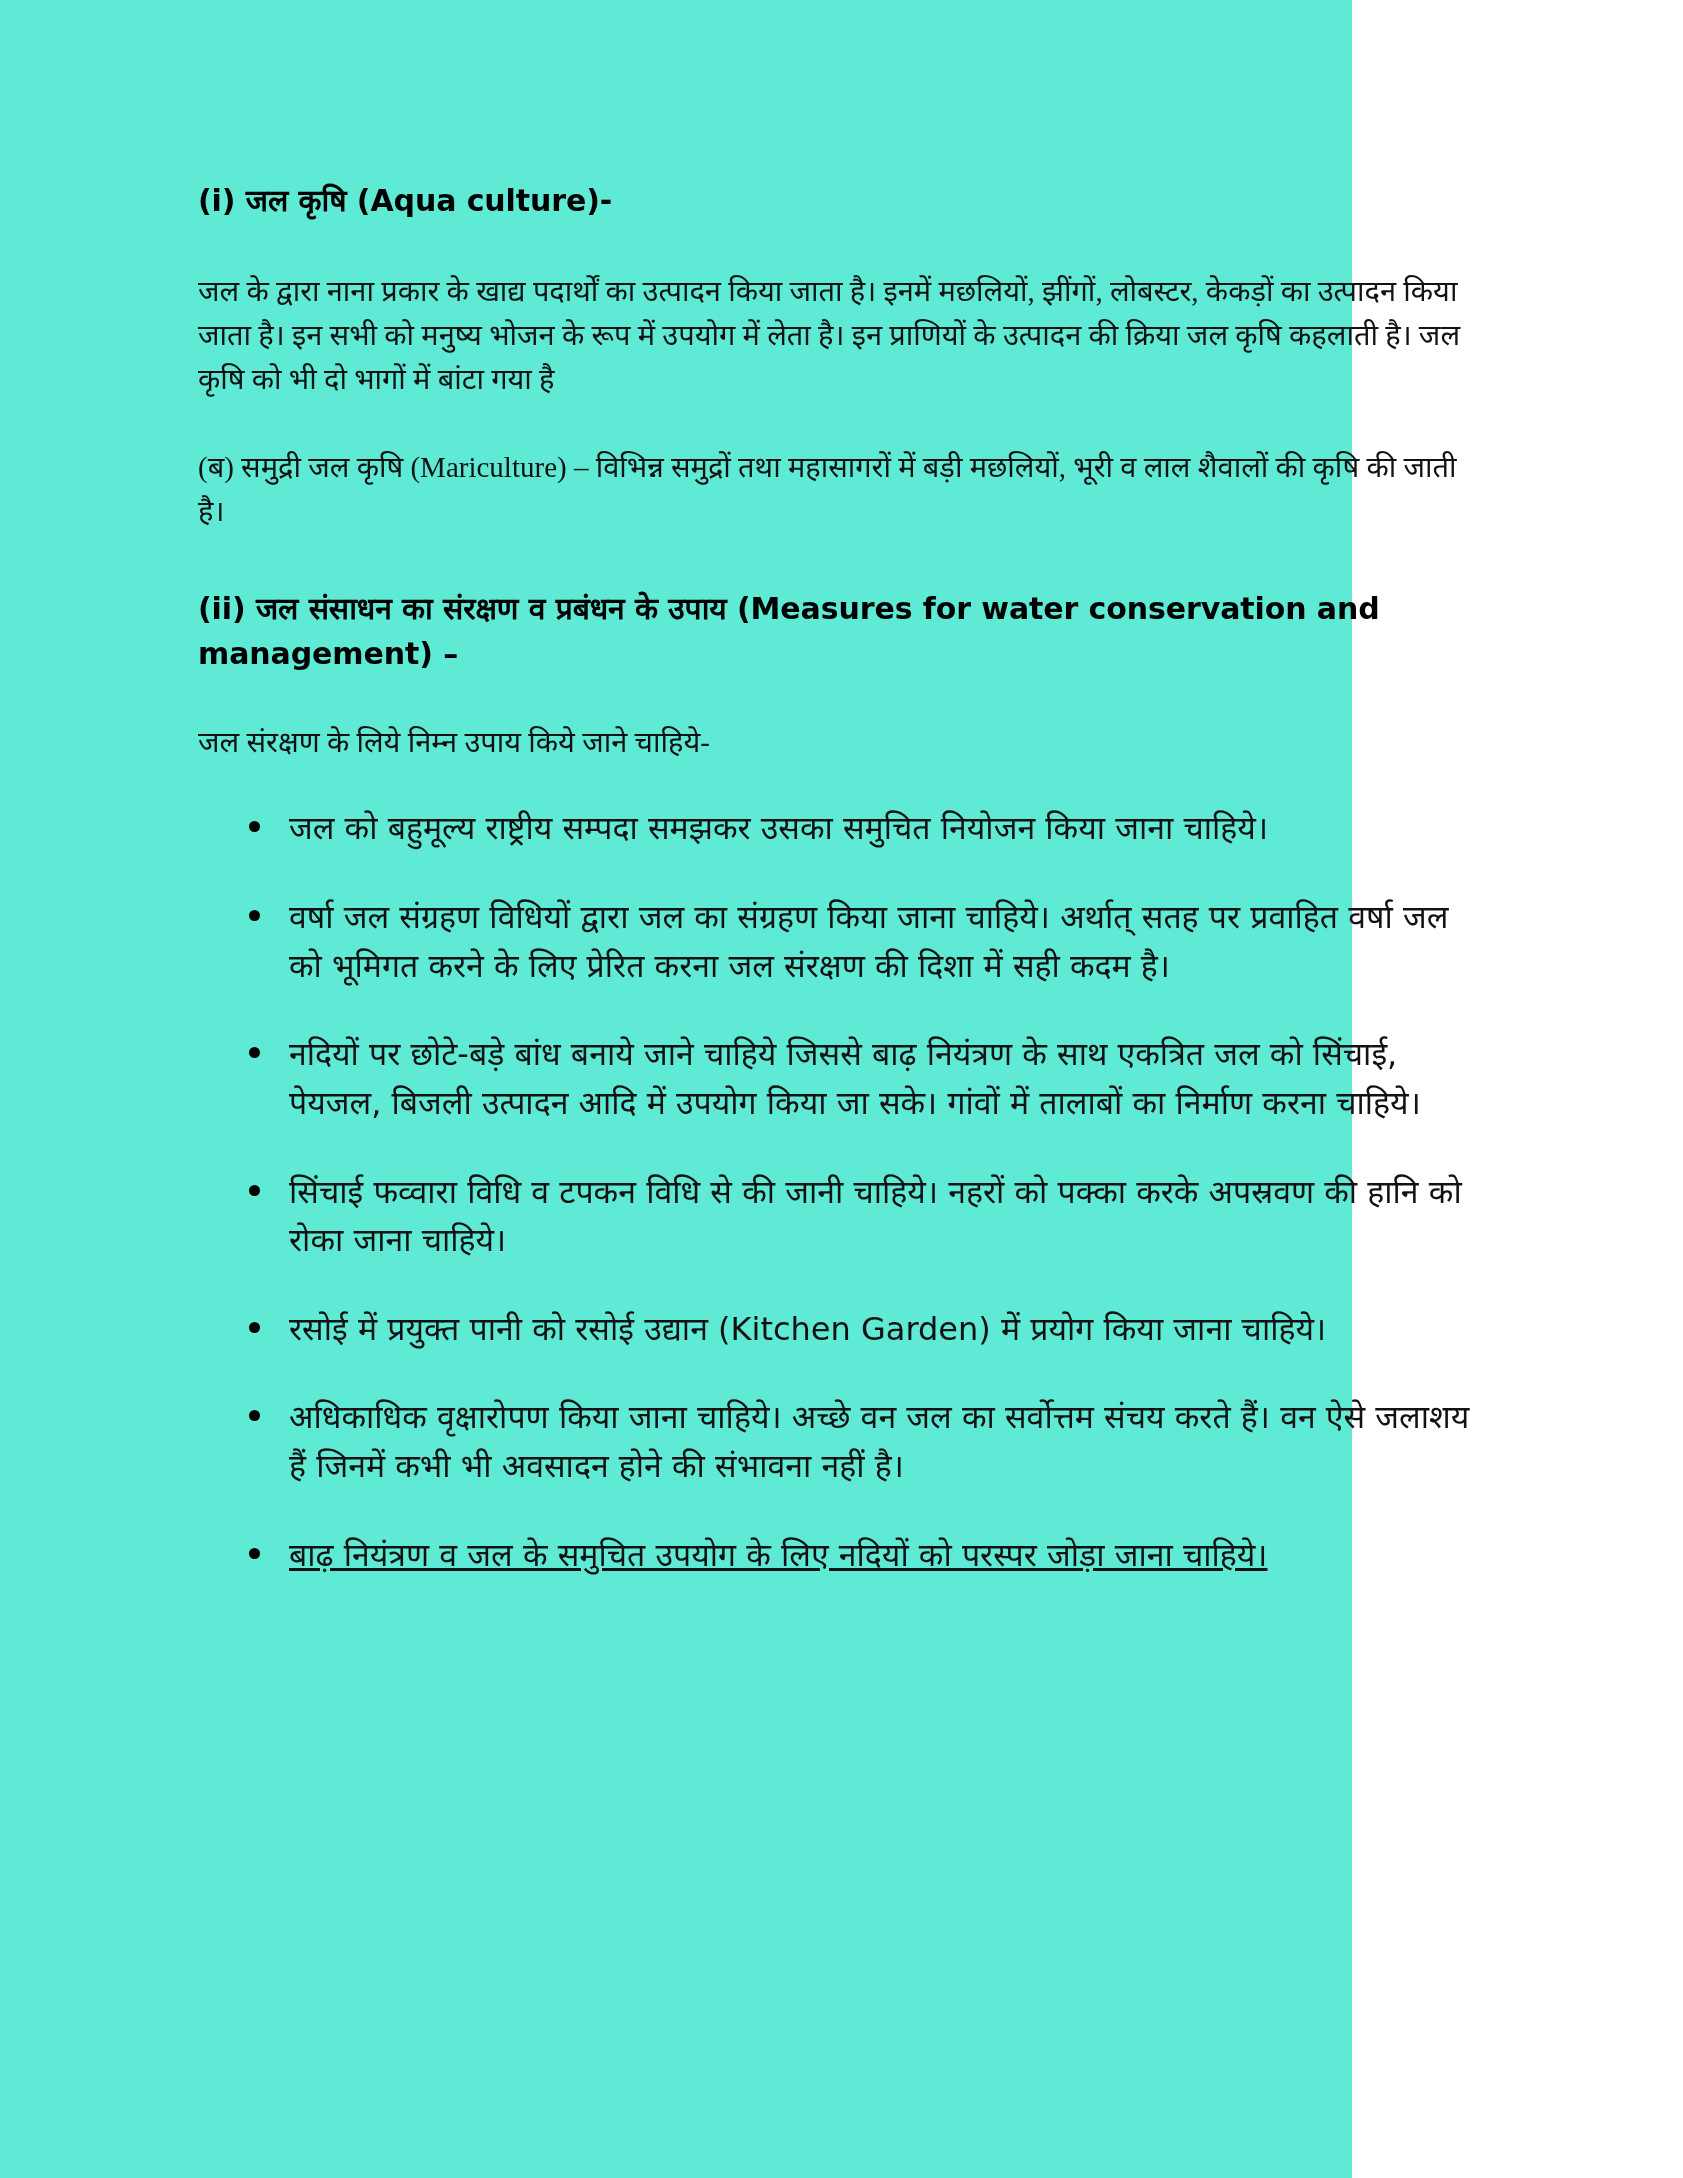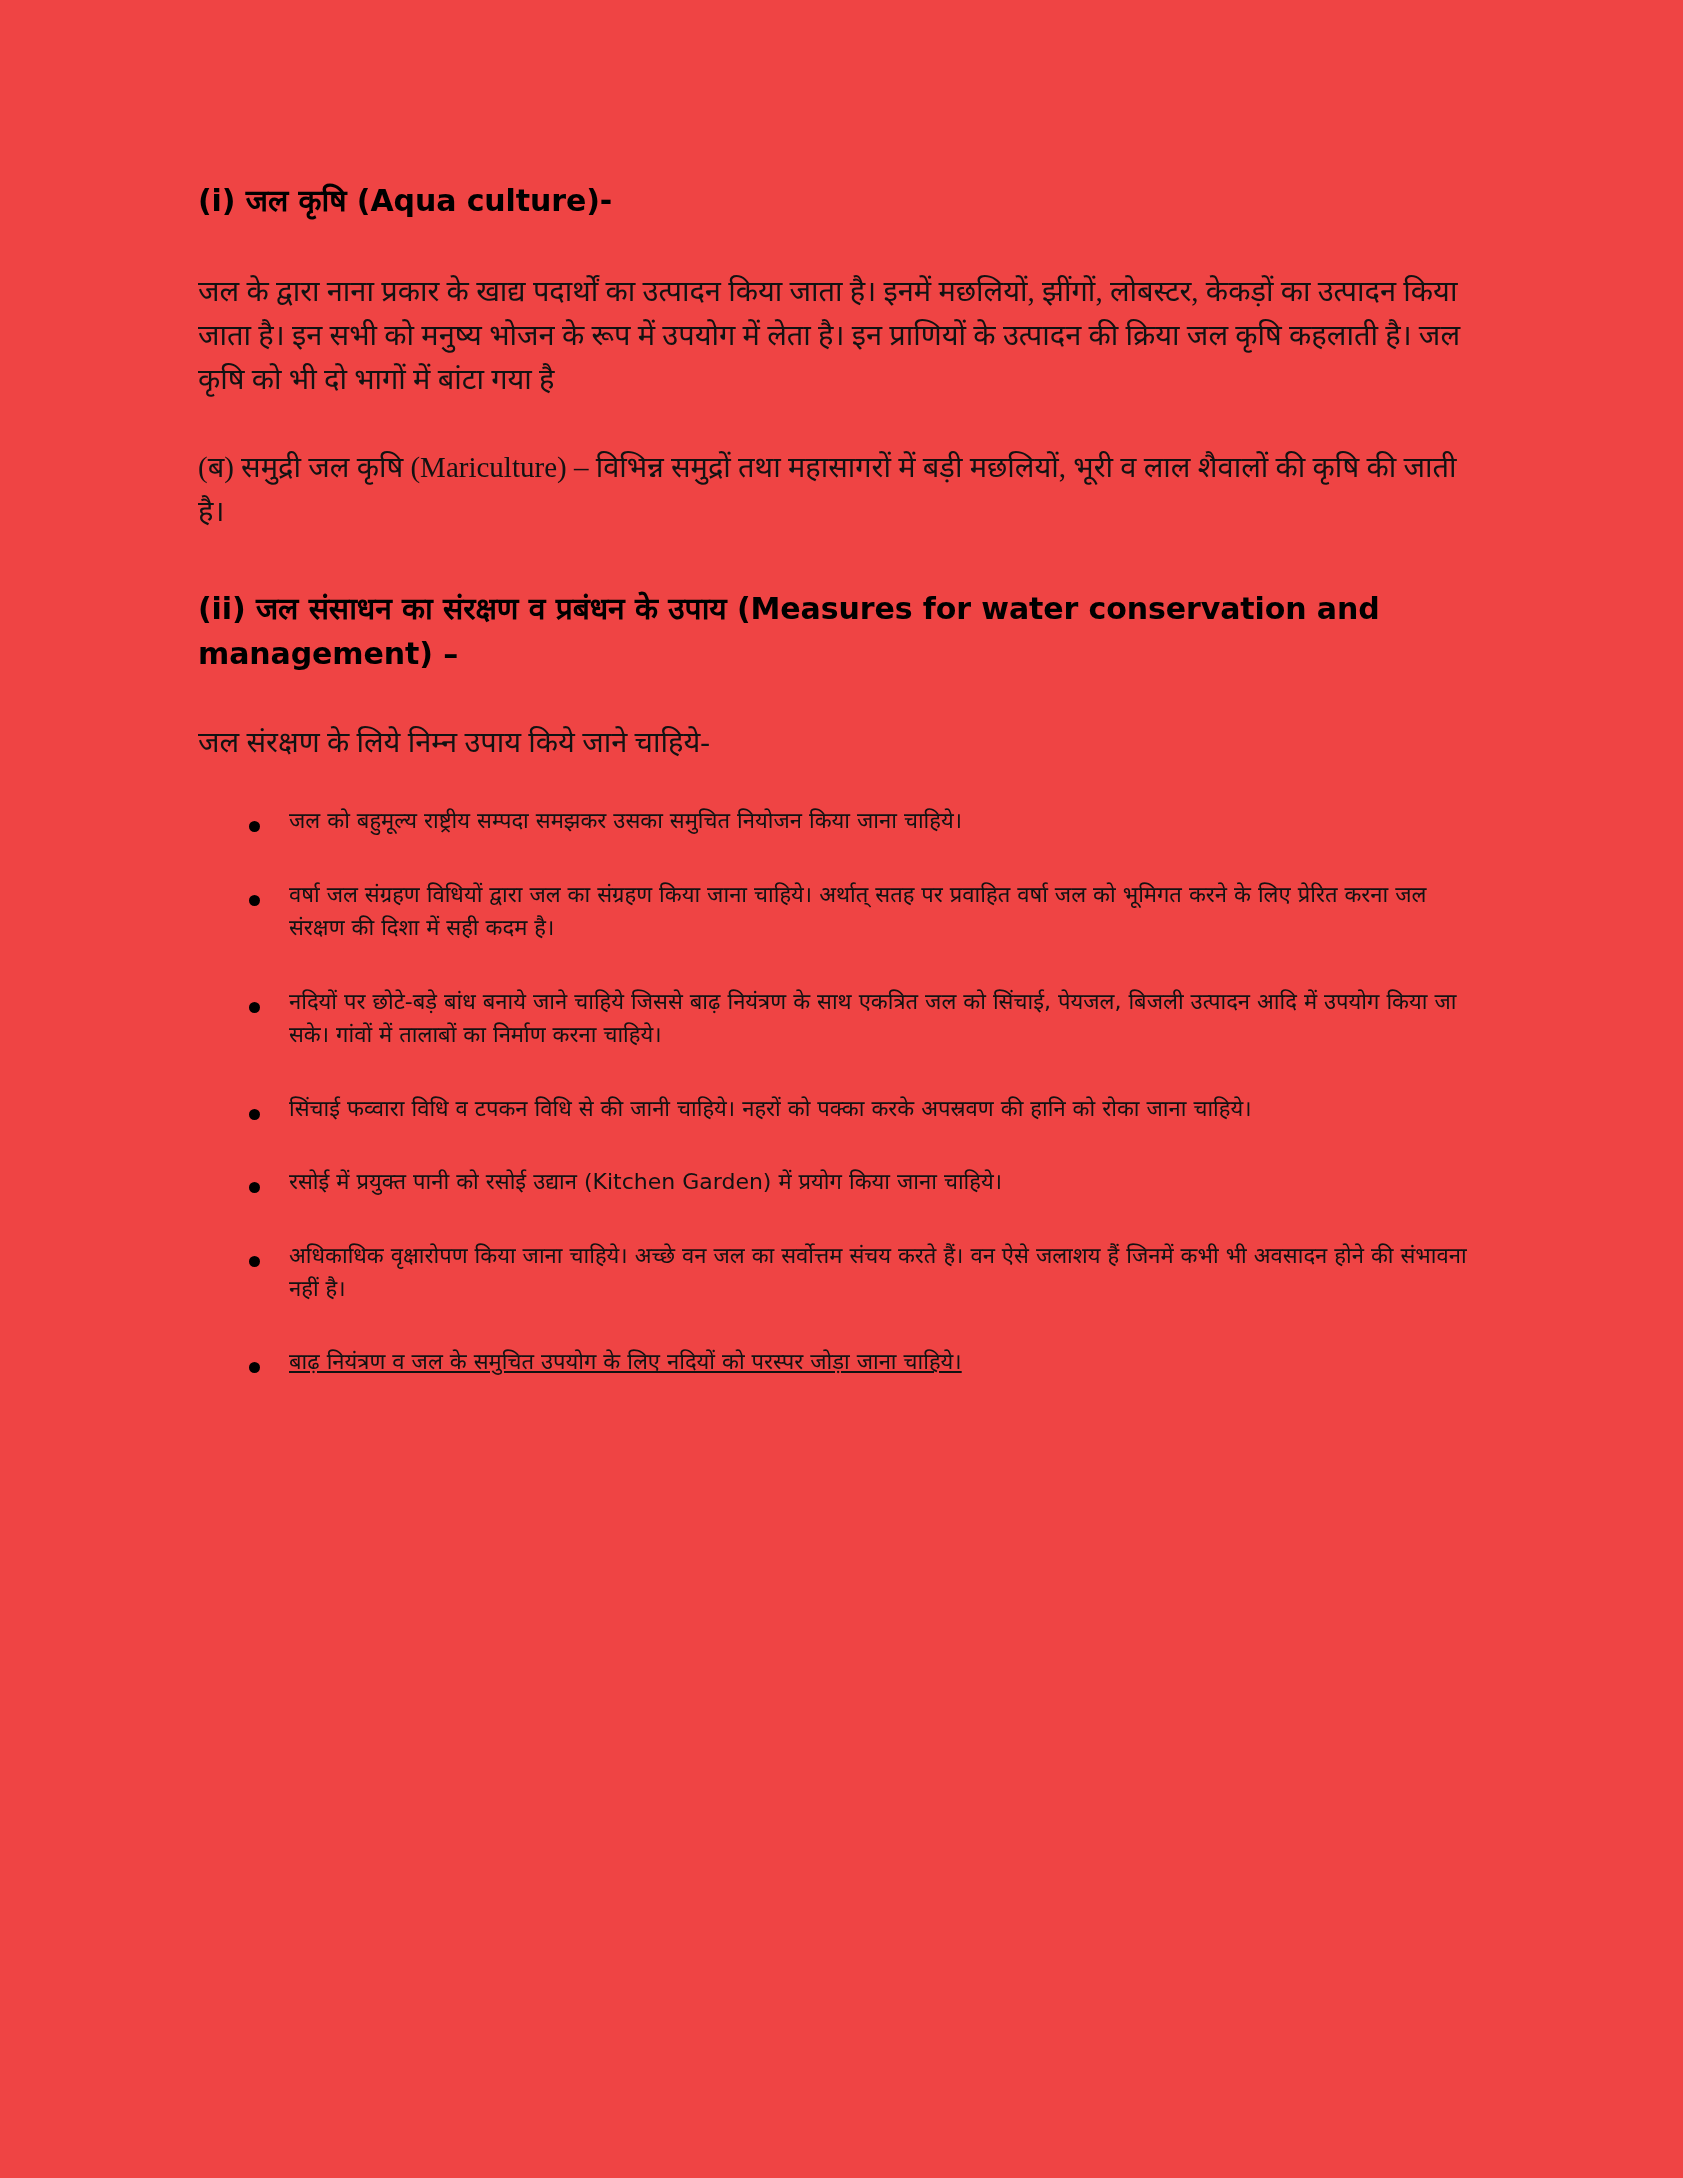--- a/index.html
+++ b/index.html
@@ -10,23 +10,23 @@
   }
   body {
     width: 1683px;
     min-height: 2178px;
     font-family: "Liberation Serif", "DejaVu Serif", serif;
     color: #0a0a0a;
     -webkit-font-smoothing: antialiased;
   }
   .page {
     box-sizing: border-box;
-    width: 1683px;
+    width: 1352px;
     min-height: 2178px;
-    background: #ef4444;
+    background: #5eead4;
     padding: 178px 198px 119px 198px;
   }
   .content {
     width: 1287px;
   }
 
   
   .heading {
     font-family: "DejaVu Sans", "Liberation Sans", sans-serif;
     font-weight: 700;
@@ -63,21 +63,21 @@
     list-style: none;
     margin: 0;
     padding: 0;
   }
   .bullet-item {
     position: relative;
     padding-left: 91px;
     margin-bottom: 40px;
     font-family: "DejaVu Sans", "Liberation Sans", sans-serif;
     font-weight: 400;
-    font-size: 22px;
+    font-size: 32px;
     line-height: 1.52;
     color: #121212;
   }
   .bullet-item:last-child {
     margin-bottom: 8px;
     text-decoration: underline;
   }
   .bullet-item .dot {
     position: absolute;
     left: 51px;

